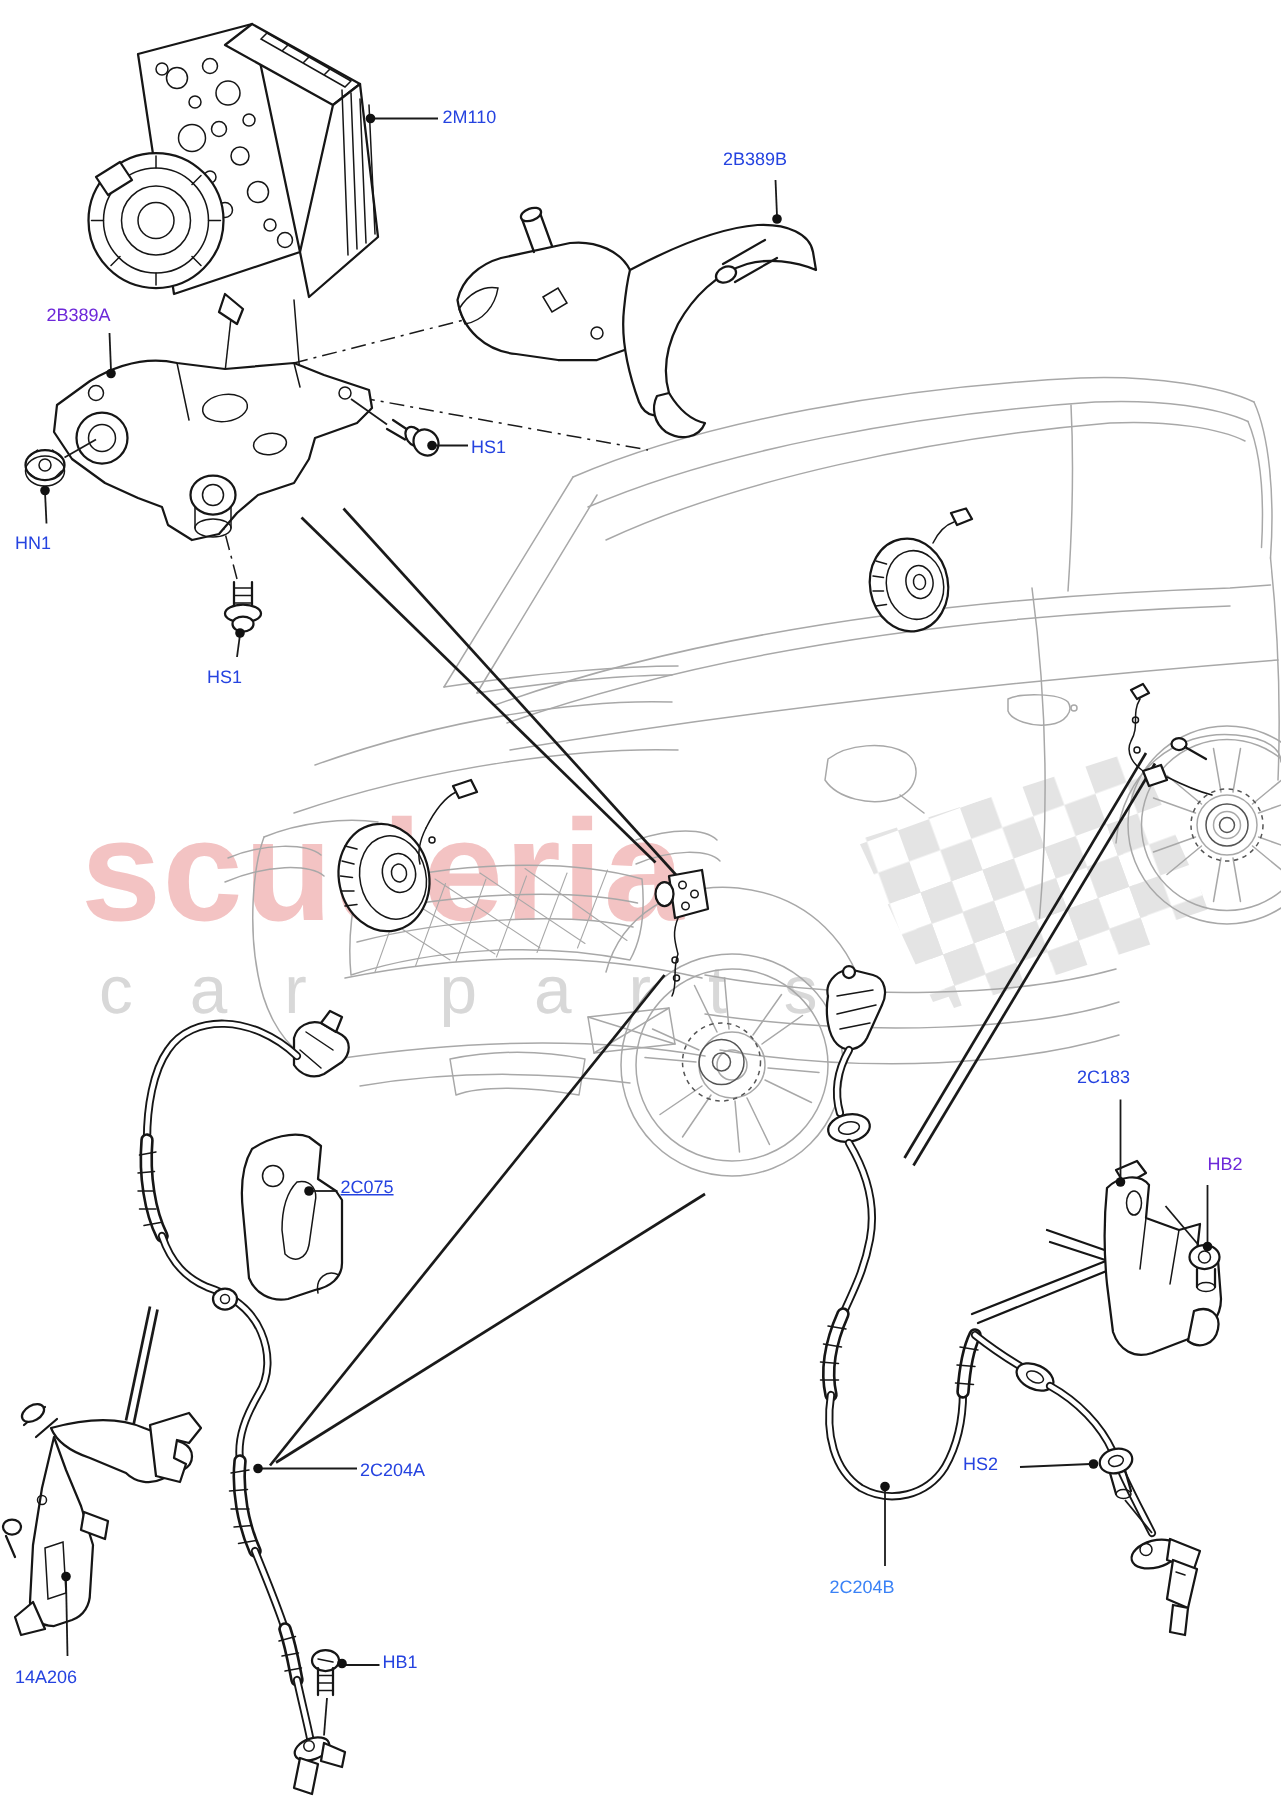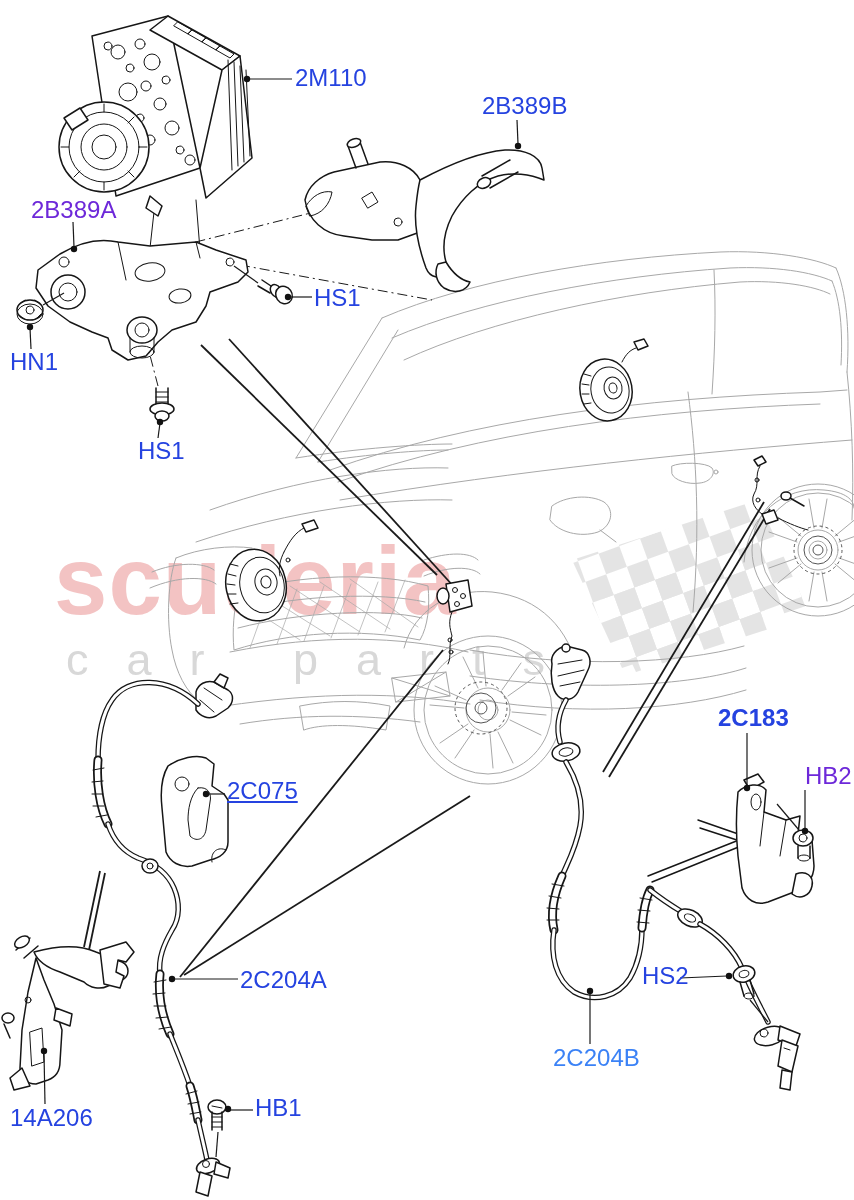--- a/index.html
+++ b/index.html
@@ -6,21 +6,21 @@
   #canvas{position:relative;width:854px;height:1200px;background:#ffffff;overflow:hidden;
           font-family:"Liberation Sans", sans-serif;}
   
   #wm-brand{position:absolute;left:54px;top:526px;font-size:96px;font-weight:bold;
             letter-spacing:1px;white-space:nowrap;user-select:none;}
   #wm-tagline{position:absolute;left:66px;top:634px;font-size:45px;font-weight:400;
               letter-spacing:38px;white-space:nowrap;user-select:none;}
   
   #art{position:absolute;left:0;top:0;}
   
-  .part-label{position:absolute;font-size:24px;line-height:22px;white-space:nowrap;cursor:pointer;}
+  .part-label{position:absolute;font-size:12px;line-height:22px;white-space:nowrap;cursor:pointer;}
   
   .car{fill:none;stroke:#a8a8a8;stroke-width:1;stroke-linecap:round;stroke-linejoin:round;}
   .p{fill:none;stroke:#161616;stroke-width:1.5;stroke-linecap:round;stroke-linejoin:round;}
   .pw{fill:#ffffff;stroke:#161616;stroke-width:1.5;stroke-linejoin:round;}
   .pt{fill:none;stroke:#161616;stroke-width:1;stroke-linecap:round;}
   .lead{fill:none;stroke:#1a1a1a;stroke-width:1.2;}
   .long{fill:none;stroke:#1a1a1a;stroke-width:1.8;}
   .dd{fill:none;stroke:#1a1a1a;stroke-width:1;stroke-dasharray:10 4 2 4;}
   .dot{fill:#111111;stroke:none;}
   .tube-o{fill:none;stroke:#161616;stroke-width:5.5;stroke-linecap:round;}
@@ -432,21 +432,21 @@
   </svg>
 
   <div id="labels-layer">
       <div class="part-label" style="left: 295px; top: 67px; color: rgb(37, 67, 224);">2M110</div>
       <div class="part-label" style="left: 482px; top: 95px; color: rgb(37, 67, 224);">2B389B</div>
       <div class="part-label" style="left: 31px; top: 199px; color: #6d28d9;">2B389A</div>
       <div class="part-label" style="left: 314px; top: 287px; color: rgb(37, 67, 224);">HS1</div>
       <div class="part-label" style="left: 10px; top: 351px; color: rgb(37, 67, 224);">HN1</div>
       <div class="part-label" style="left: 138px; top: 440px; color: rgb(37, 67, 224);">HS1</div>
       <div class="part-label" style="left: 227px; top: 780px; color: rgb(37, 67, 224); text-decoration: underline;">2C075</div>
-      <div class="part-label" style="left: 718px; top: 707px; color: rgb(37, 67, 224); font-weight: bold;">2C183</div>
+      <div class="part-label" style="left: 718px; top: 707px; color: rgb(37, 67, 224);">2C183</div>
       <div class="part-label" style="left: 787px; top: 765px; color: #6d28d9; margin-left: 18px;">HB2</div>
       <div class="part-label" style="left: 240px; top: 969px; color: rgb(37, 67, 224);">2C204A</div>
       <div class="part-label" style="left: 642px; top: 965px; color: rgb(37, 67, 224);">HS2</div>
       <div class="part-label" style="left: 553px; top: 1047px; color: #3b82f6;">2C204B</div>
       <div class="part-label" style="left: 10px; top: 1107px; color: rgb(37, 67, 224); text-align: right;">14A206</div>
       <div class="part-label" style="left: 255px; top: 1097px; color: rgb(37, 67, 224);">HB1</div>
     </div>
 </div>
 
 </body></html>

